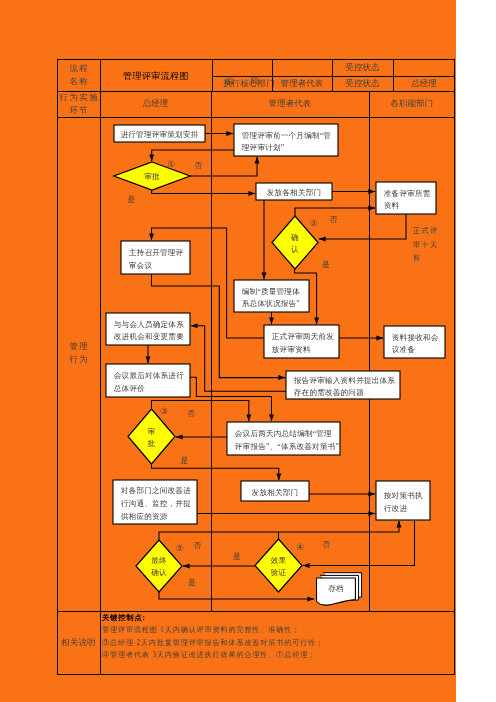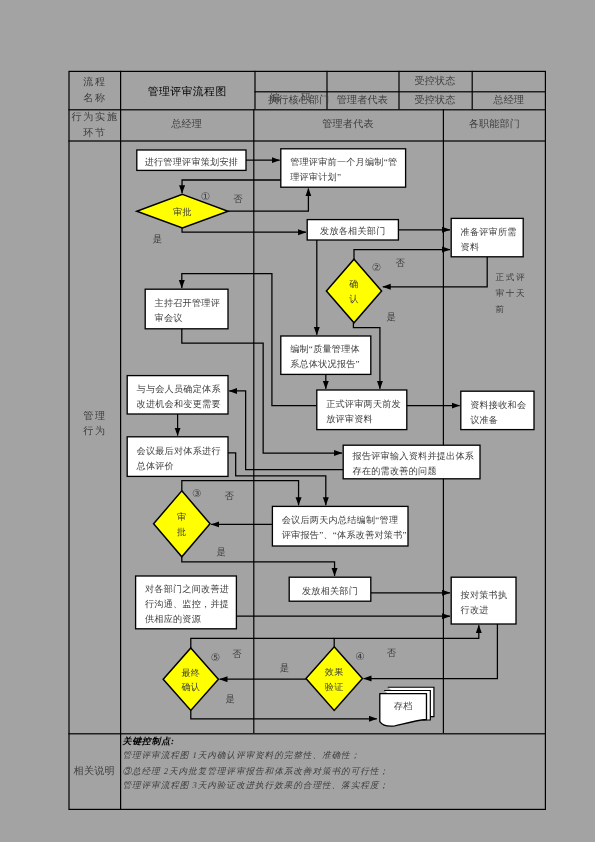--- a/index.html
+++ b/index.html
@@ -1,18 +1,18 @@
 <!DOCTYPE html>
 <html><head>
 <meta charset="utf-8">
 <style>
   html,body{margin:0;padding:0;background:#ffffff;}
   body{width:496px;height:702px;overflow:hidden;
        font-family:"Liberation Serif",serif;}
-  #page{position:relative;width:496px;height:702px;background:#a3a3a3;}
+  #page{position:relative;width:456px;height:702px;background:#f97316;}
 
   
   .frame{position:absolute;box-sizing:border-box;border:1.3px solid #000;}
   .vline,.hline{position:absolute;background:#000;}
 
   .cell{position:absolute;display:flex;align-items:center;justify-content:center;
         text-align:center;font-size:8.4px;line-height:13.2px;color:#3d3d3d;
         letter-spacing:.2px;}
   .cell.ttl{font-weight:normal;color:#000;font-size:9px;letter-spacing:.4px;padding-top:2px;}
   .cell .stack{display:block;letter-spacing:1.5px;padding-left:1.5px;}
@@ -20,21 +20,21 @@
   svg#flow{position:absolute;left:0;top:0;pointer-events:none;}
   svg text{font-family:"Liberation Serif",serif;fill:#3d3d3d;}
   svg text.bt{font-size:7.6px;letter-spacing:.2px;}
   svg text.dt{font-size:7.6px;letter-spacing:.2px;}
   svg text.el{font-size:7.8px;}
   svg text.el5{font-size:7.2px;letter-spacing:1.3px;}
   svg text.mk{font-size:8.8px;}
 
   #noteblock{position:absolute;left:102px;top:612px;width:352px;}
   #noteblock div{font-size:7.2px;line-height:12.45px;color:#3d3d3d;white-space:nowrap;
-                 letter-spacing:.78px;font-style:italic;}
+                 letter-spacing:.78px;}
   #noteblock div.nt{font-weight:bold;color:#000;font-size:7.4px;letter-spacing:.72px;}
 </style>
 </head>
 <body>
 
 <div id="page">
 <div class="frame" style="left:57px;top:59px;width:398px;height:616px"></div>
 <div class="hline" style="left:212px;top:76px;width:243px;height:1.1px"></div>
 <div class="hline" style="left:57px;top:91px;width:398px;height:1.1px"></div>
 <div class="hline" style="left:57px;top:117px;width:398px;height:1.1px"></div>
@@ -238,15 +238,15 @@
 <text x="326.1" y="546.5" text-anchor="middle" class="el">否</text>
 <text x="237" y="559.2" text-anchor="middle" class="el">是</text>
 <text x="197.5" y="547.7" text-anchor="middle" class="el">否</text>
 <text x="191.8" y="584.9" text-anchor="middle" class="el">是</text>
 </g>
 </svg>
 <div id="noteblock">
 <div class="nt">关键控制点:</div>
 <div>管理评审流程图 1天内确认评审资料的完整性、准确性；</div>
 <div>③总经理 2天内批复管理评审报告和体系改善对策书的可行性；</div>
-<div>管理评审流程图 3天内验证改进执行效果的合理性、落实程度；</div>
+<div>④管理者代表 3天内验证改进执行效果的合理性、①总经理；</div>
 </div>
 </div>
 
 </body></html>

